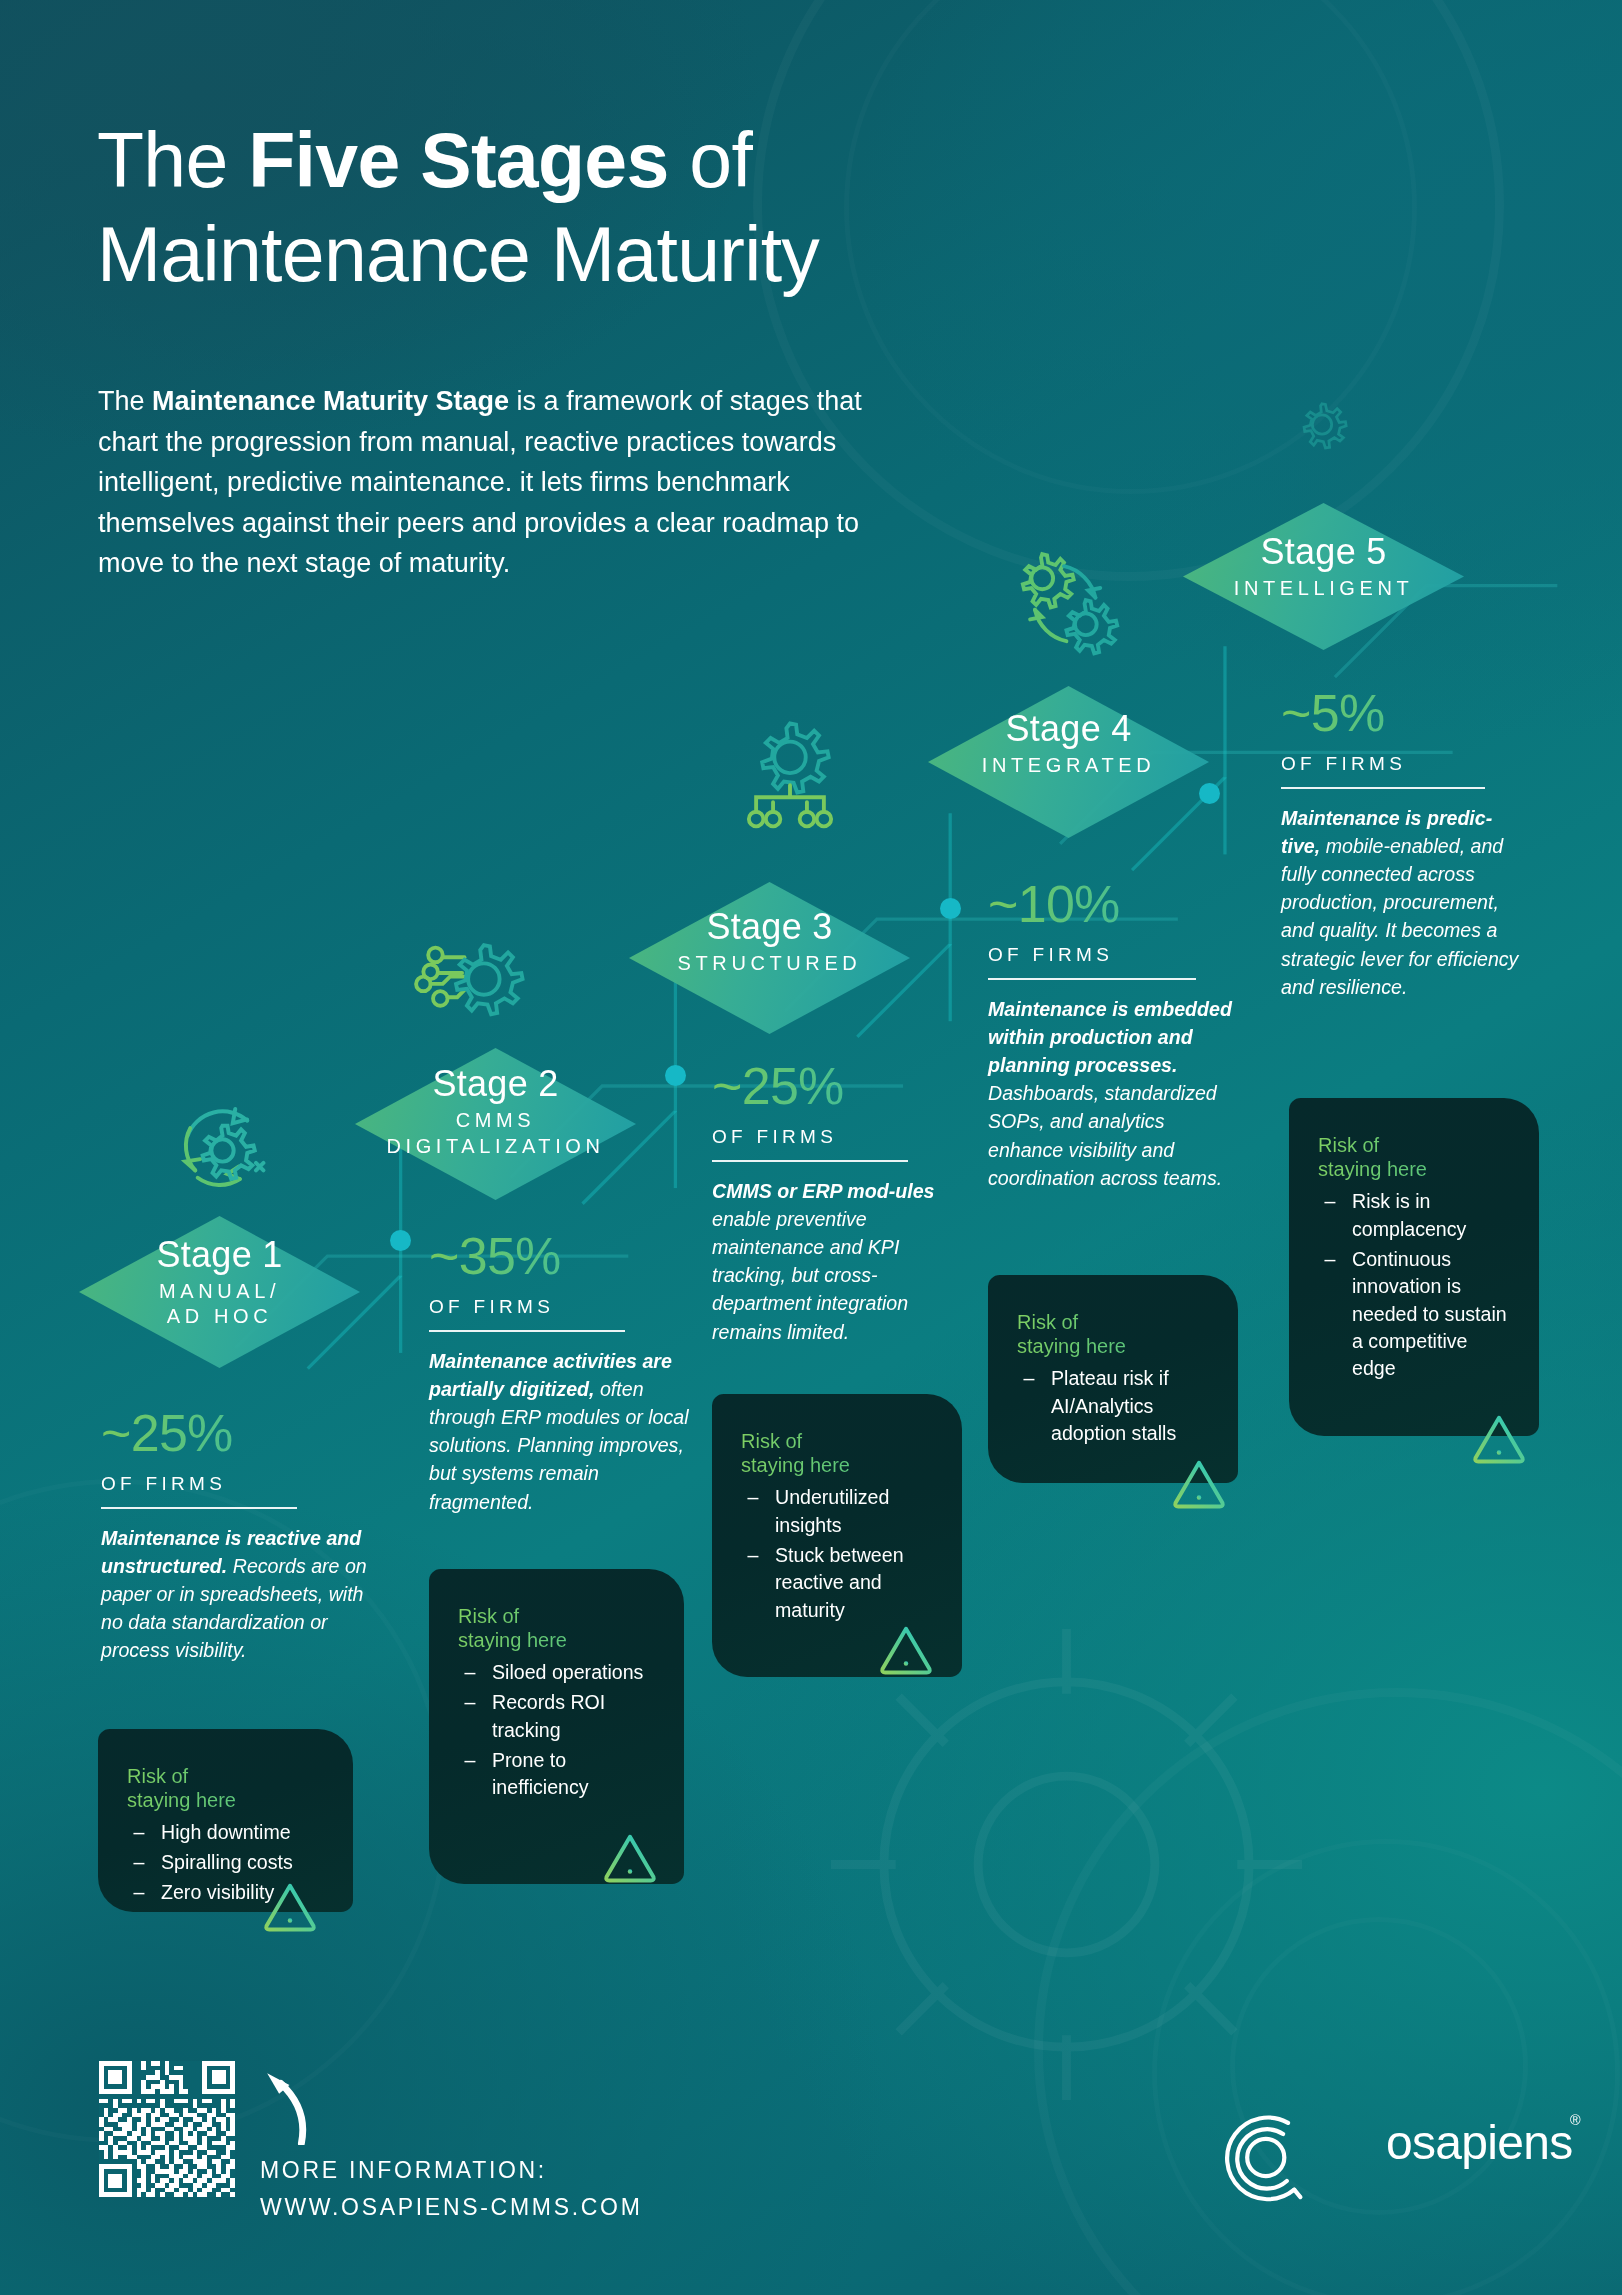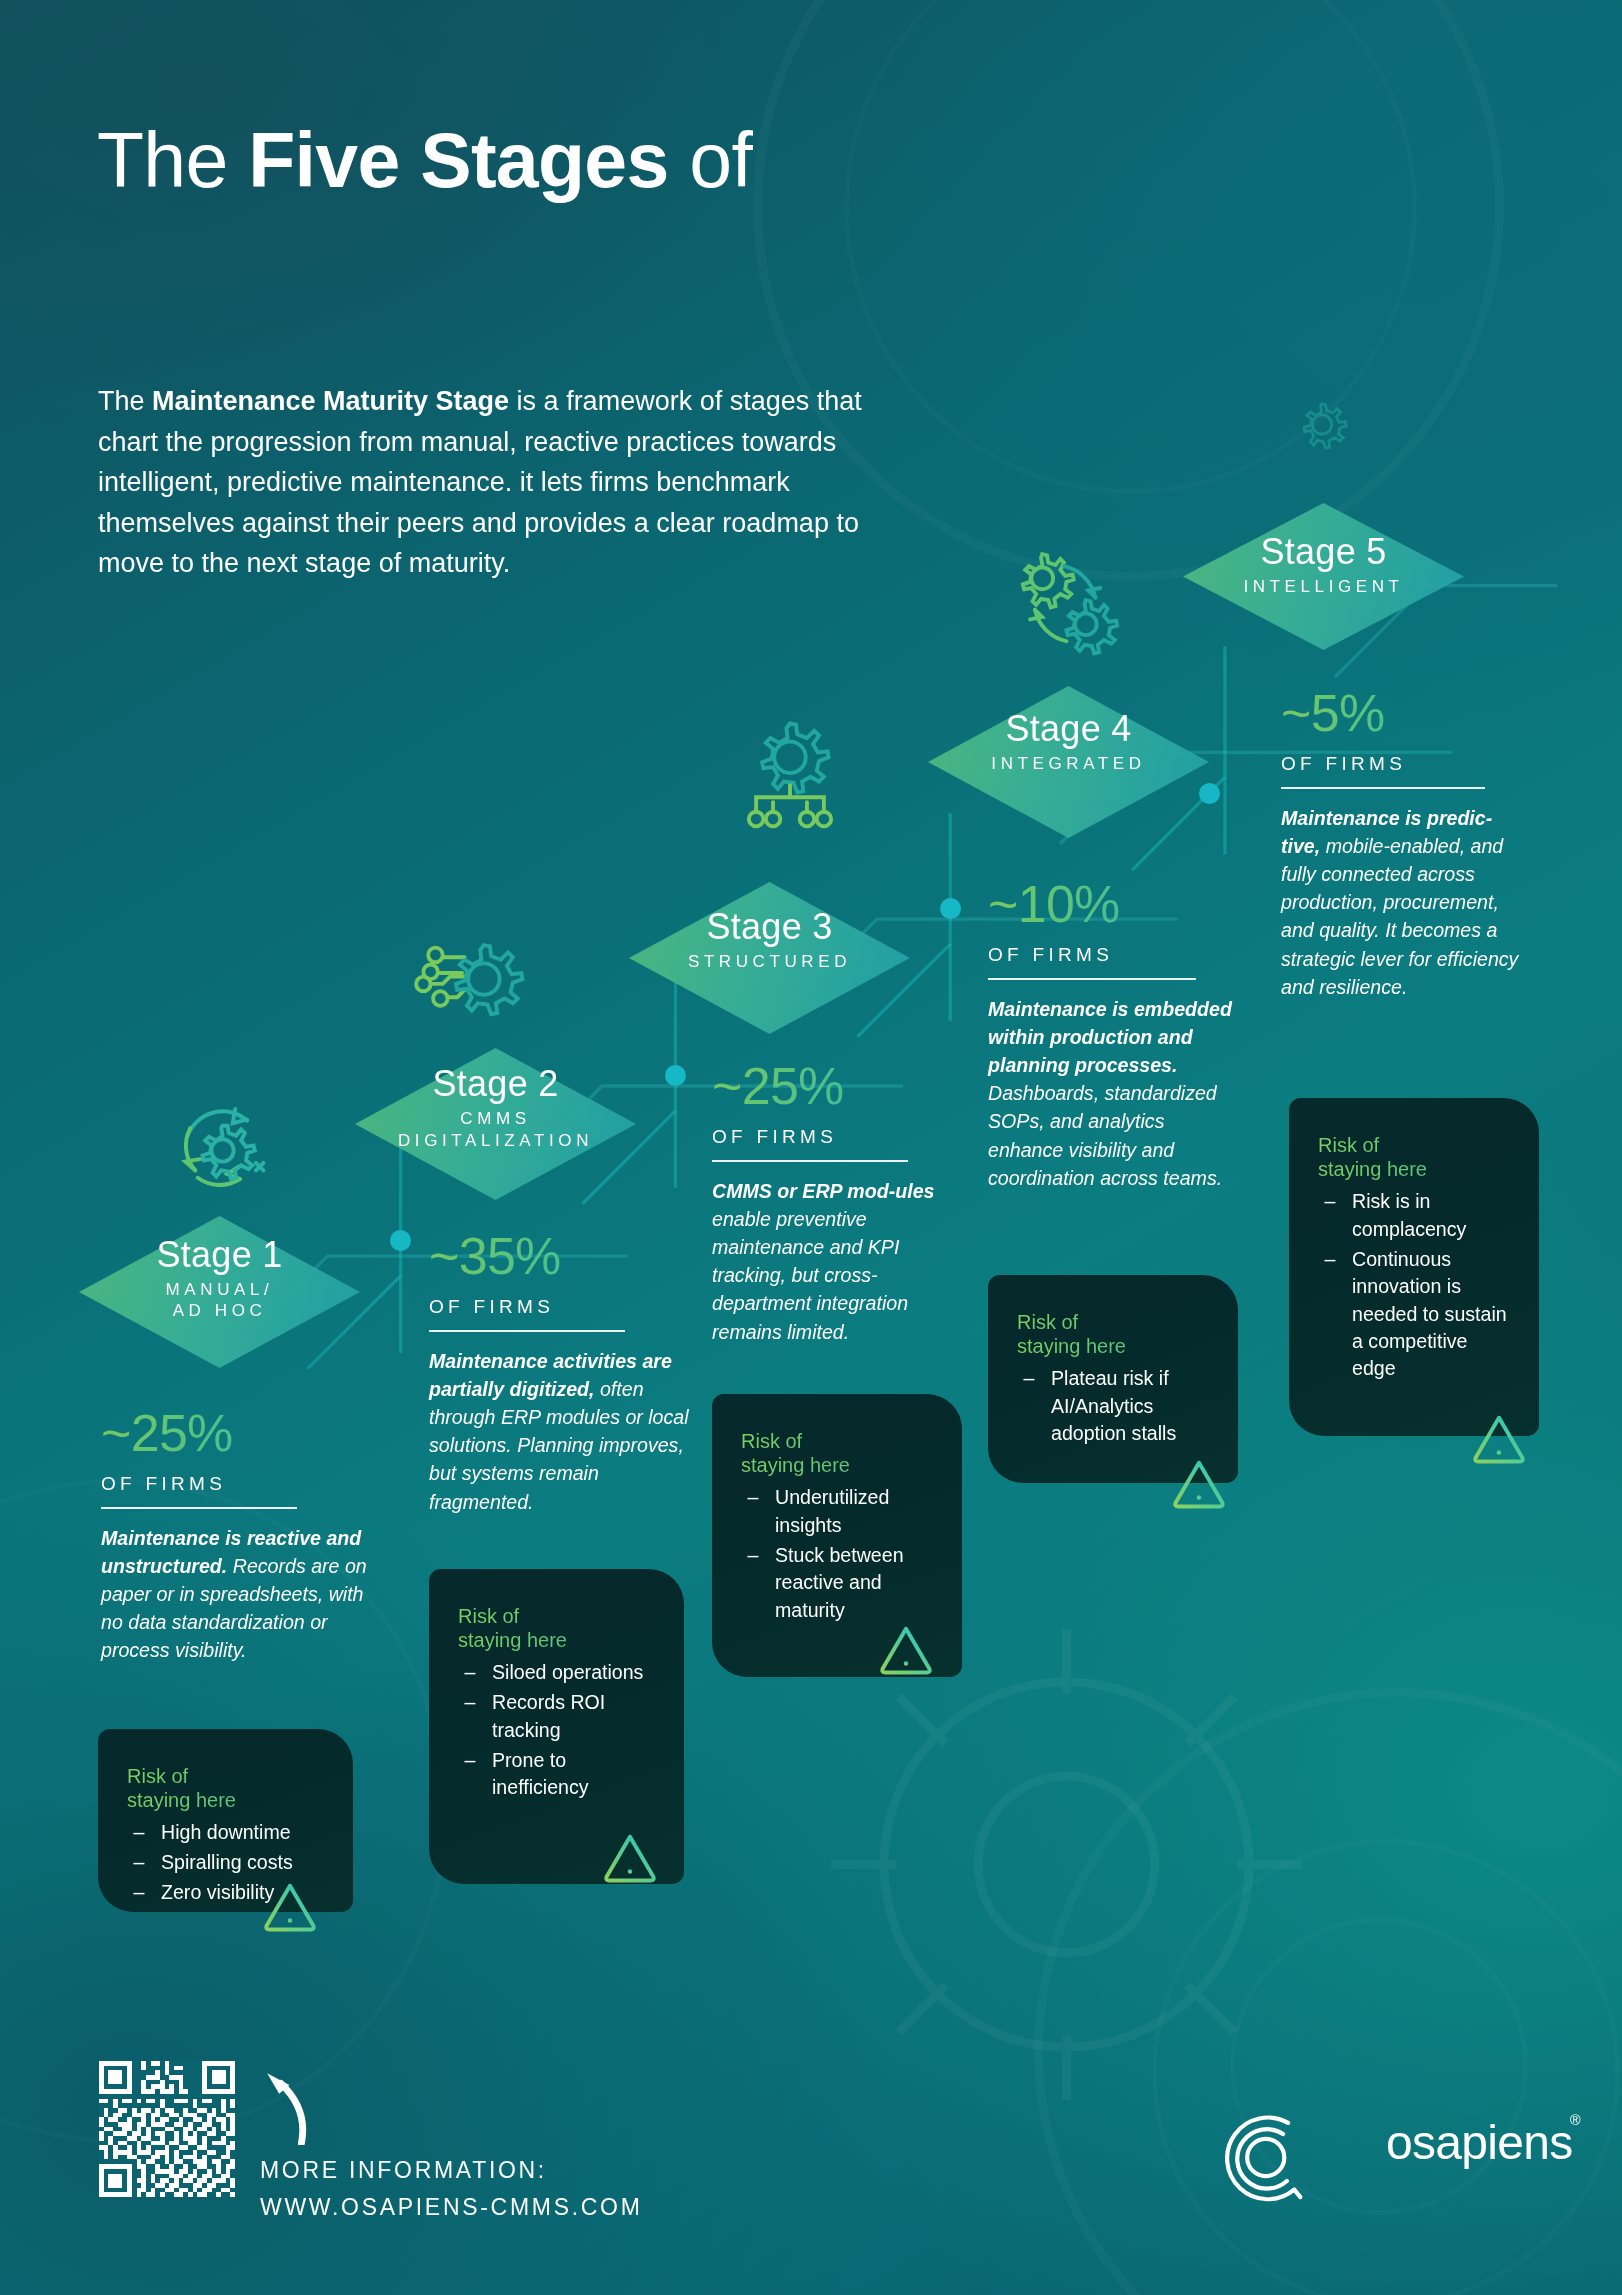--- a/index.html
+++ b/index.html
@@ -46,21 +46,21 @@
     background:linear-gradient(105deg,#4fba7d 0%, #39b096 42%, #20a0a7 100%);
     clip-path:polygon(50% 0%,100% 50%,50% 100%,0% 50%);
     opacity:.95;
   }
   .diamond.d5{width:281px;height:147px;}
   .dlabel{
     position:absolute;width:281px;text-align:center;color:#fff;
     pointer-events:none;
   }
   .dlabel .t{font-size:36px;font-weight:400;letter-spacing:0.3px;line-height:1.05;white-space:nowrap;}
-  .dlabel .s{font-size:17px;font-weight:400;letter-spacing:4.6px;line-height:1.28;margin-top:5.2px;}
+  .dlabel .s{font-size:20px;font-weight:400;letter-spacing:4.6px;line-height:1.28;margin-top:5.2px;}
 
   
   .wire{position:absolute;pointer-events:none;}
   .wire path,.wire line{fill:none;stroke:#18c1c4;stroke-opacity:.42;stroke-width:5;}
   .wire .faint{stroke:#35d4cf;stroke-opacity:.25;}
   .dot{position:absolute;width:21px;height:21px;border-radius:50%;background:#16b8c6;}
 
   .pct{
     font-size:52px;font-weight:300;letter-spacing:-0.7px;
     background:linear-gradient(100deg,#77c95f 0%, #4fc08a 45%, #24b2b8 100%);
@@ -122,20 +122,21 @@
       <circle cx="100" cy="100" r="62"></circle>
         <circle cx="100" cy="100" r="30"></circle>
       <path d="M100 20v22M100 158v22M20 100h22M158 100h22M43 43l16 16M141 141l16 16M157 43l-16 16M59 141l-16 16"></path>
     </g>
   </svg>
 
   <div class="headline">
     <span class="l1">
       <span>The </span><b>Five Stages</b><span> of</span>
     </span>
+    <span class="l2">Maintenance Maturity</span>
   </div>
 
   <div class="intro">
     <span>The </span><b>Maintenance Maturity Stage</b><span> is a framework of stages that chart the progression from manual, reactive practices towards intelligent, predictive maintenance. it lets firms benchmark themselves against their peers and provides a clear roadmap to move to the next stage of maturity.</span>
   </div>
 
   <svg class="wire" style="left:0;top:0;width:1623px;height:2295px;" viewBox="0 0 2480 3508" width="1623" height="2295">
 
     <path class="faint" d="M360,2060 L500,1920 L960,1920"></path>
     <path d="M470,2092 L612,1950 L612,1750"></path>

